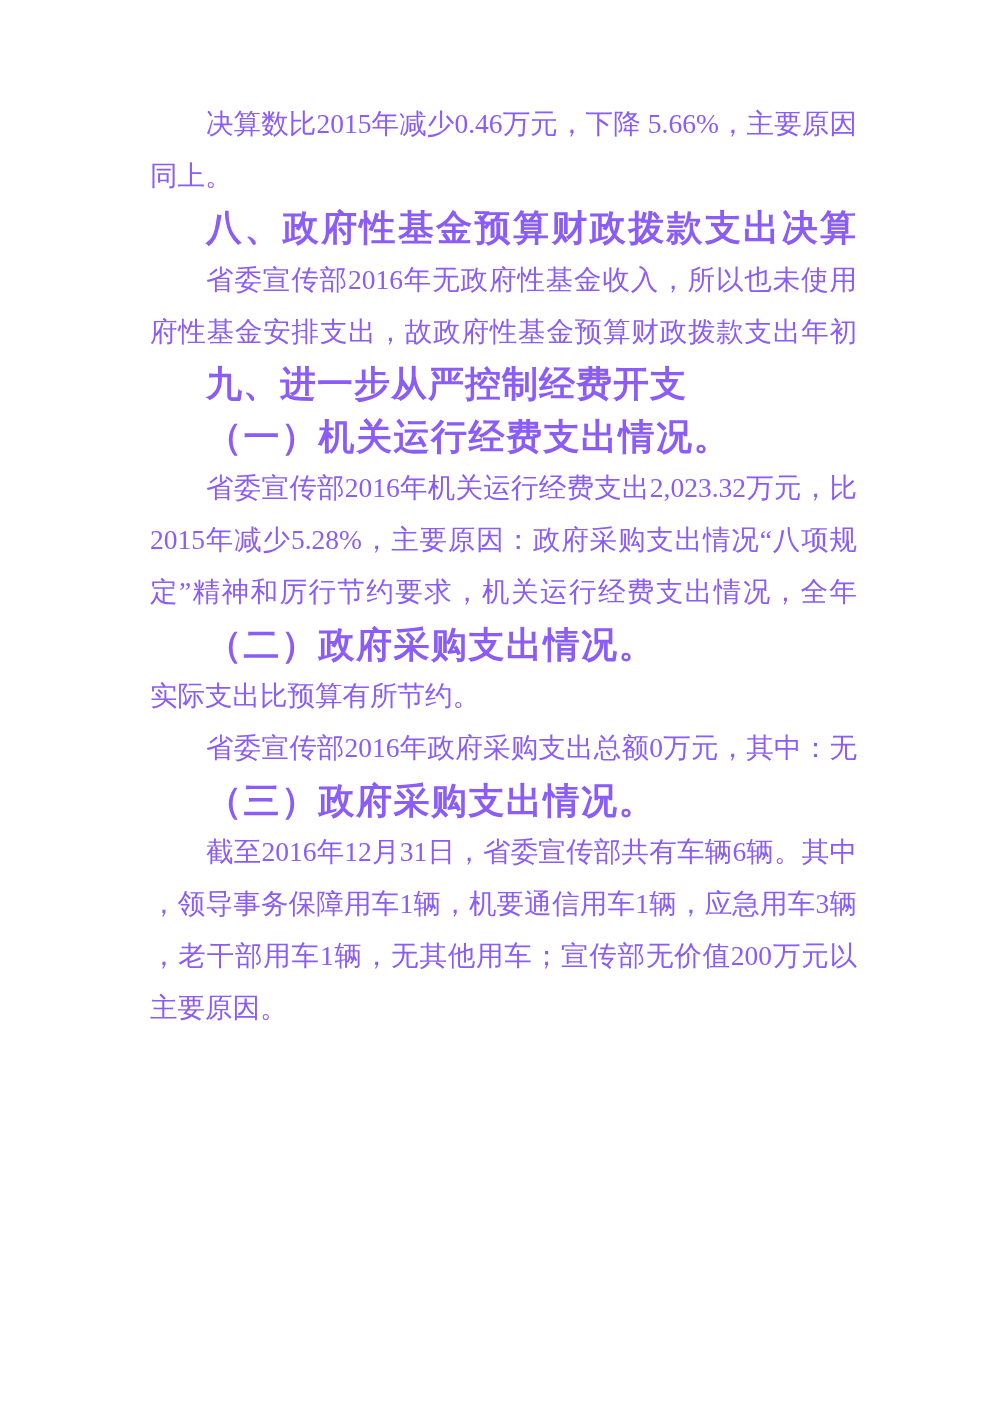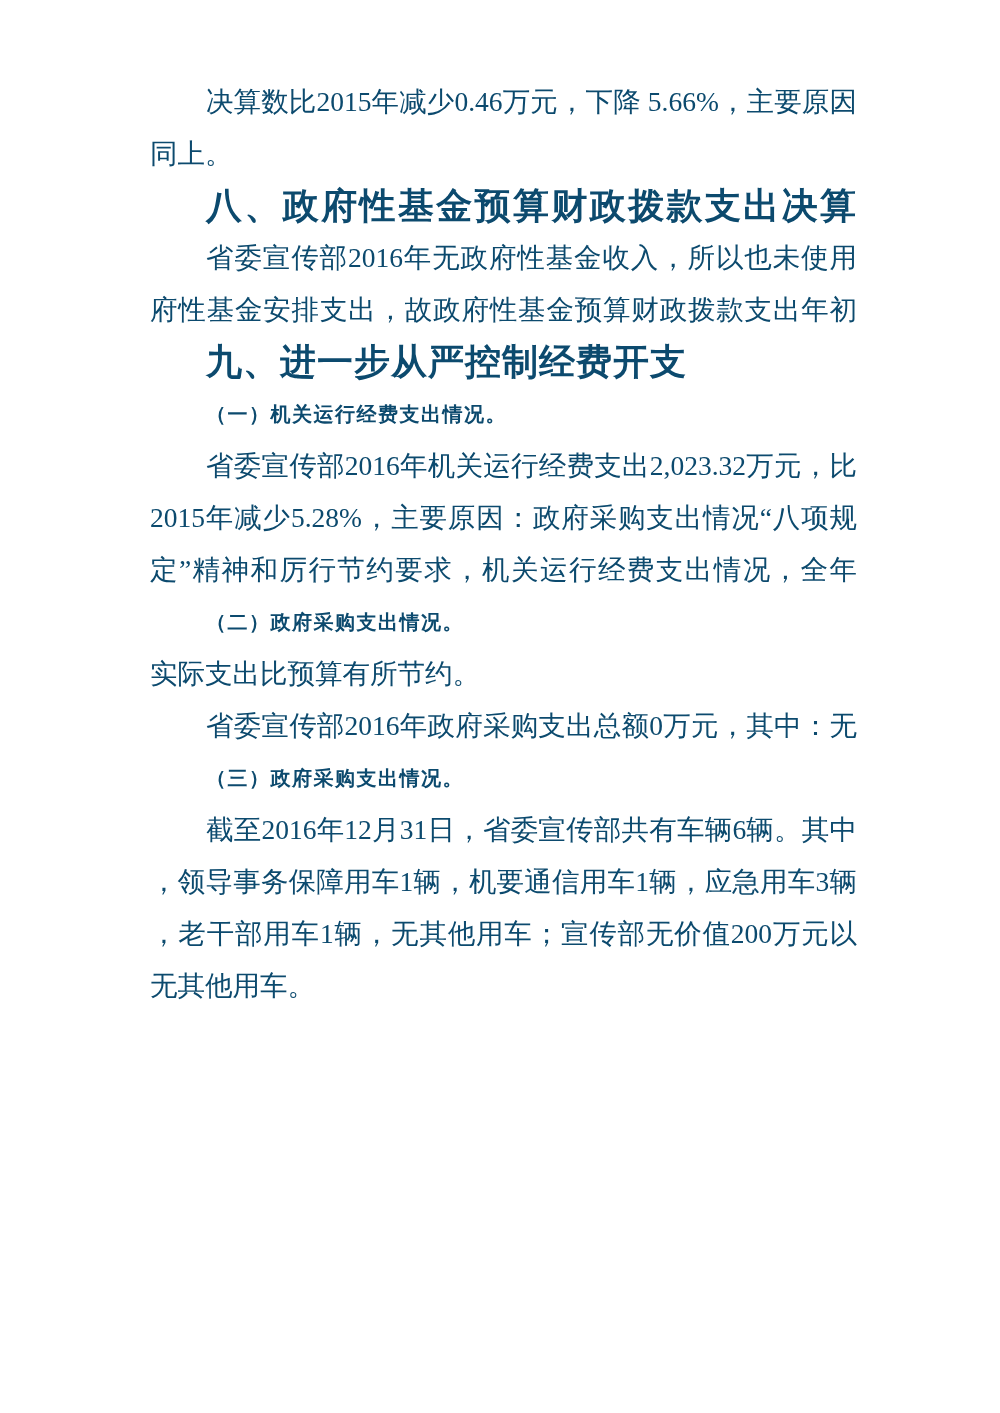--- a/index.html
+++ b/index.html
@@ -6,22 +6,22 @@
     margin: 0;
     padding: 0;
     background: #ffffff;
   }
   .page {
     position: relative;
     width: 1000px;
     height: 1413px;
     background: #ffffff;
     box-sizing: border-box;
-    padding: 76px 143px 0 150px;
-    color: #0c4a6e;
+    padding: 98px 143px 0 150px;
+    color: #8b5cf6;
     overflow: hidden;
   }
   .line {
     height: 52px;
     line-height: 52px;
     font-size: 27.5px;
     text-align: justify;
     text-justify: inter-ideograph;
     overflow: hidden;
   }
@@ -42,21 +42,21 @@
   .t-hei {
     font-family: "Liberation Sans", "DejaVu Sans", sans-serif;
     font-weight: 700;
     font-size: 36px;
     letter-spacing: 1px;
   }
   
   .t-kai {
     font-family: "DejaVu Serif", "Liberation Serif", serif;
     font-weight: 700;
-    font-size: 20px;
+    font-size: 36px;
     letter-spacing: 1.5px;
   }
 </style>
 </head>
 <body>
 
 <div class="page">
   <div class="line t-body indent full">决算数比2015年减少0.46万元，下降 5.66%，主要原因</div>
   <div class="line t-body">同上。</div>
   <div class="line t-hei indent">八、政府性基金预算财政拨款支出决算情况说明</div>
@@ -67,14 +67,14 @@
   <div class="line t-body indent full">省委宣传部2016年机关运行经费支出2,023.32万元，比</div>
   <div class="line t-body full">2015年减少5.28%，主要原因：政府采购支出情况“八项规</div>
   <div class="line t-body full">定”精神和厉行节约要求，机关运行经费支出情况，全年</div>
   <div class="line t-kai indent">（二）政府采购支出情况。</div>
   <div class="line t-body">实际支出比预算有所节约。</div>
   <div class="line t-body indent full">省委宣传部2016年政府采购支出总额0万元，其中：无</div>
   <div class="line t-kai indent">（三）政府采购支出情况。</div>
   <div class="line t-body indent full">截至2016年12月31日，省委宣传部共有车辆6辆。其中</div>
   <div class="line t-body full">，领导事务保障用车1辆，机要通信用车1辆，应急用车3辆</div>
   <div class="line t-body full">，老干部用车1辆，无其他用车；宣传部无价值200万元以上</div>
-  <div class="line t-body">无其他用车。</div>
+  <div class="line t-body">主要原因。</div>
 </div>
 
 </body></html>

